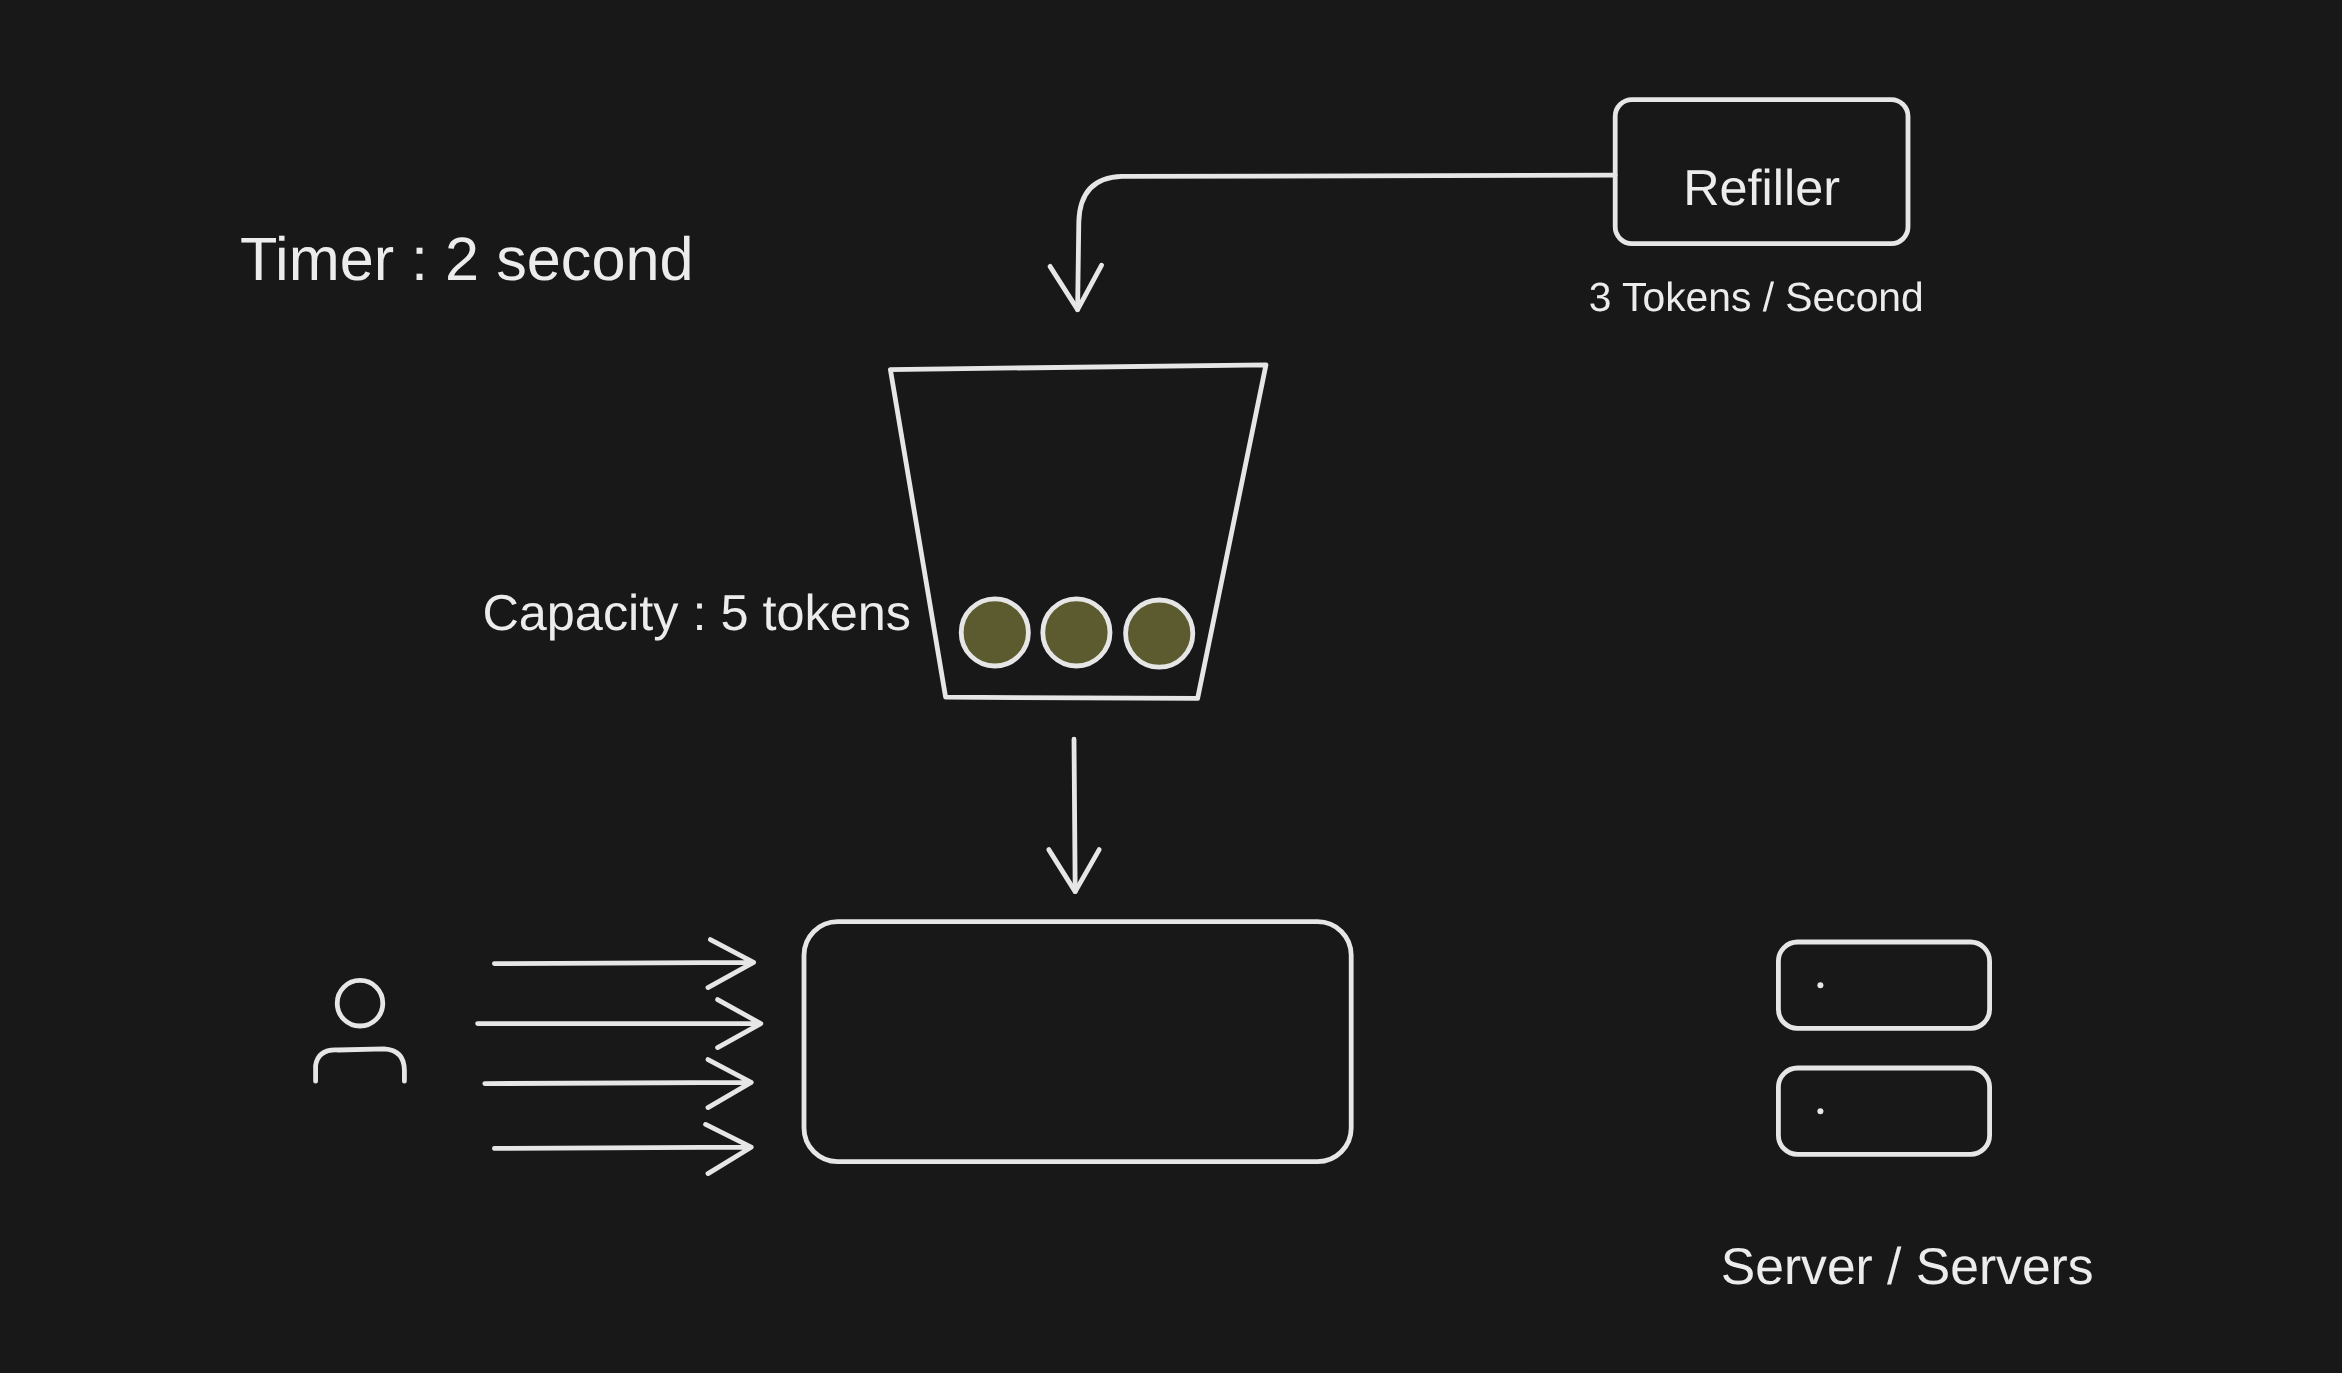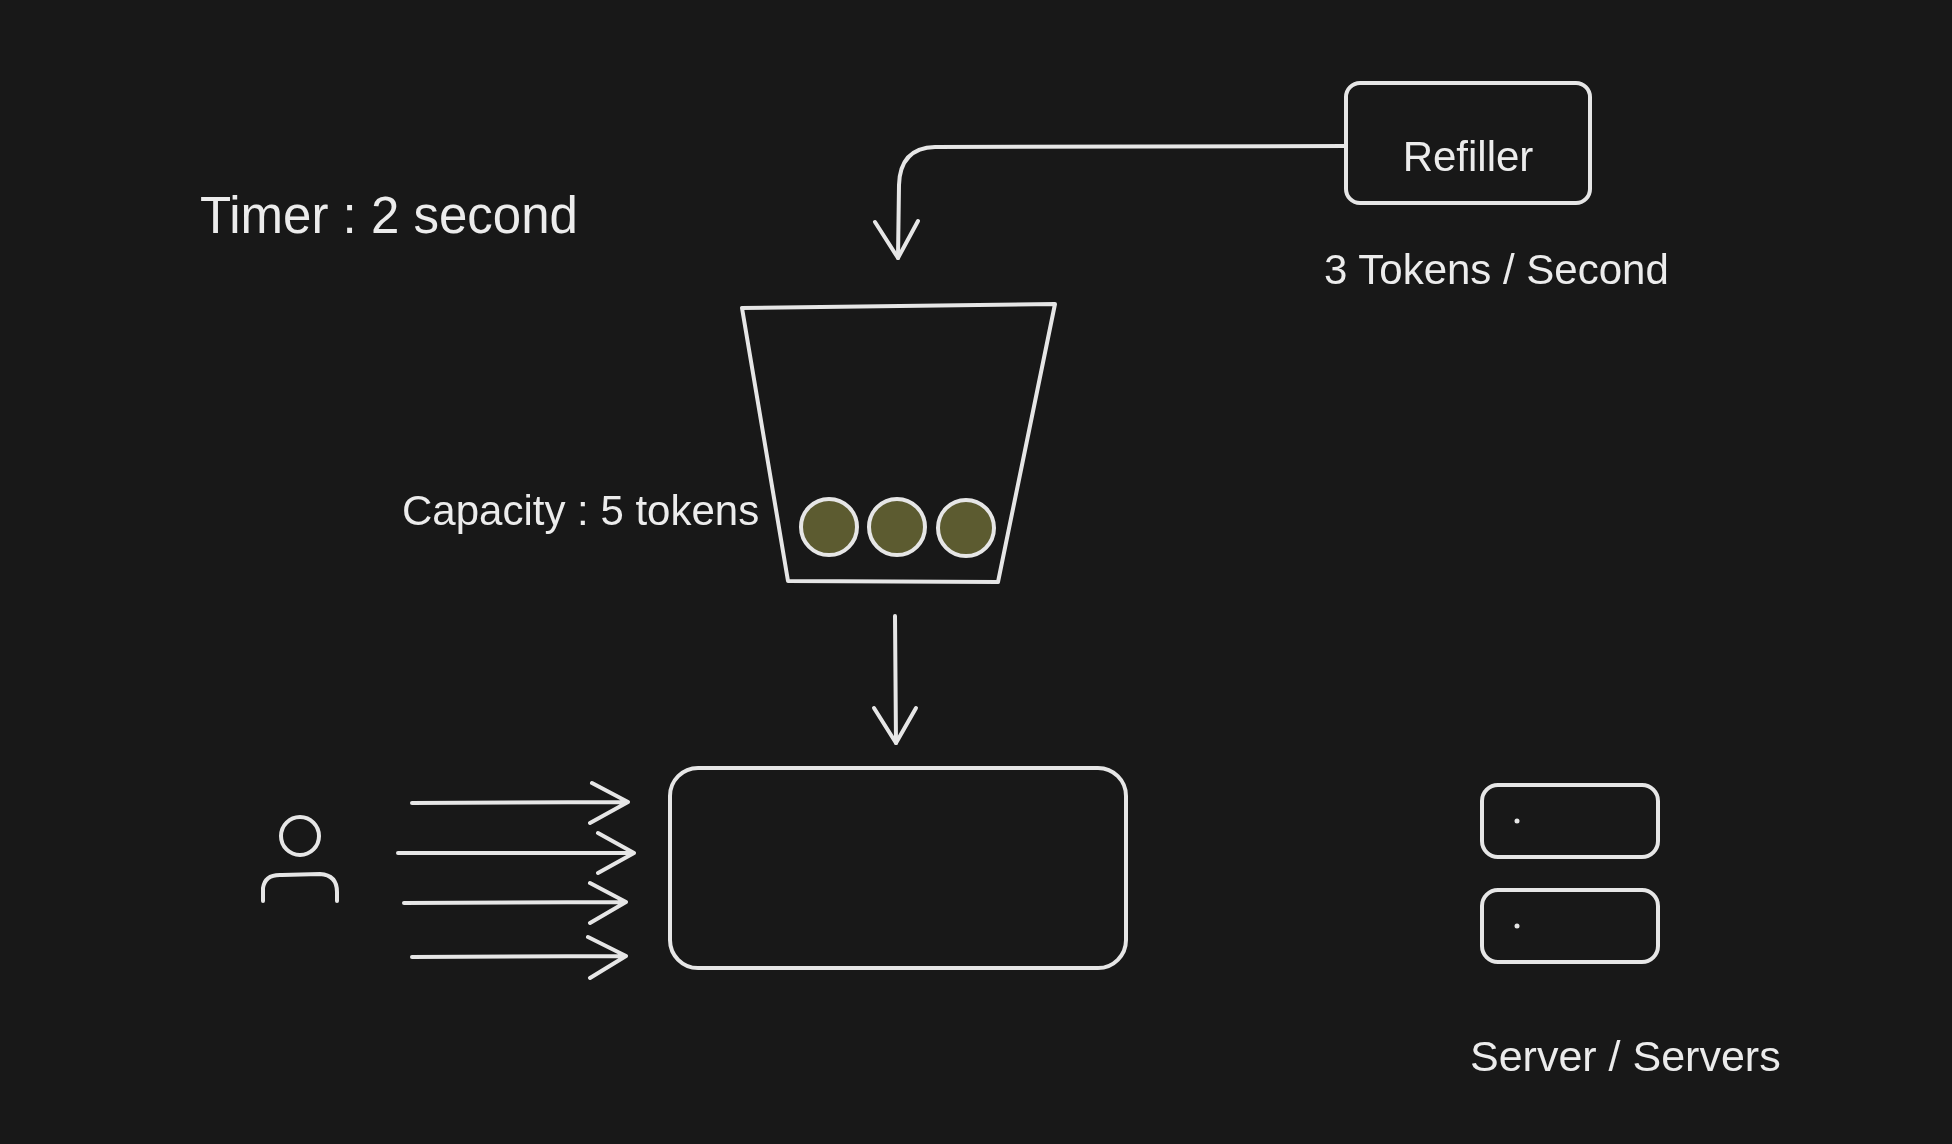--- a/index.html
+++ b/index.html
@@ -1,22 +1,22 @@
 <!DOCTYPE html>
 <html><head>
 <meta charset="utf-8">
 <style>
   html, body { margin:0; padding:0; background:#181818; }
   body { width:1952px; height:1144px; position:relative; overflow:hidden; font-family:"Liberation Sans", sans-serif; color:#e8e8e8; }
   svg { position:absolute; left:0; top:0; }
   .lbl { position:absolute; white-space:nowrap; color:#ececec; line-height:1; }
   .timer { left:200px; top:190px; font-size:51px; }
-  .rate { left:1324px; top:249px; font-size:42px; }
+  .rate { left:1324px; top:231px; font-size:34px; }
   .cap { left:374px; top:490px; font-size:42px;margin-left:28px; }
-  .srv { left:1434px; top:1035px; font-size:43px;margin-left:36px; }
+  .srv { left:1434px; top:1035px; font-size:43px; }
   .refill-text { position:absolute; left:1346px; top:82px; width:244px; height:150px; display:flex; align-items:center; justify-content:center; font-size:42px; color:#ececec; }
 </style>
 </head>
 <body>
 
 <svg width="1952" height="1144" viewBox="0 0 1952 1144">
   <g fill="none" stroke="#e6e6e6" stroke-width="4" stroke-linecap="round" stroke-linejoin="round">
 
     <rect x="1346" y="83" width="244" height="120" rx="14"></rect>
 

